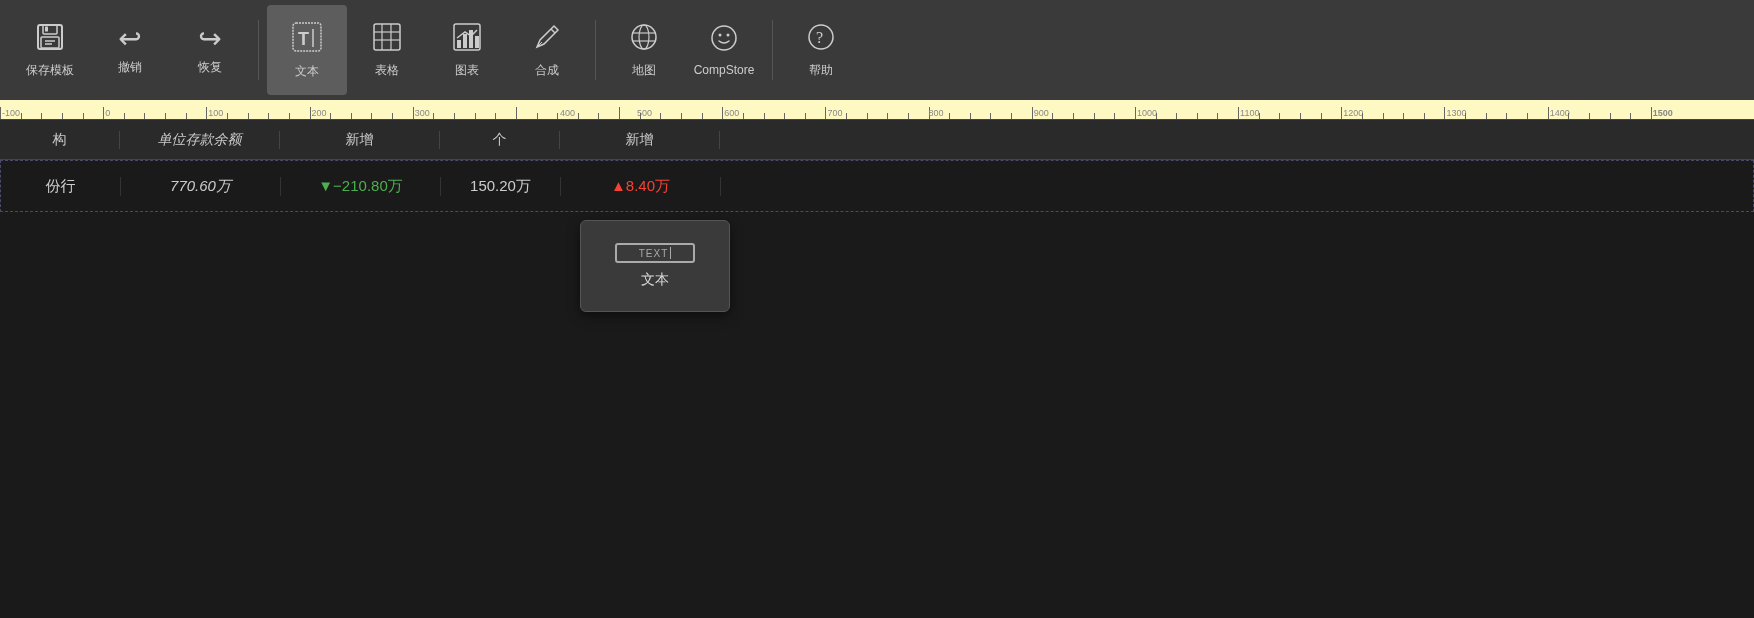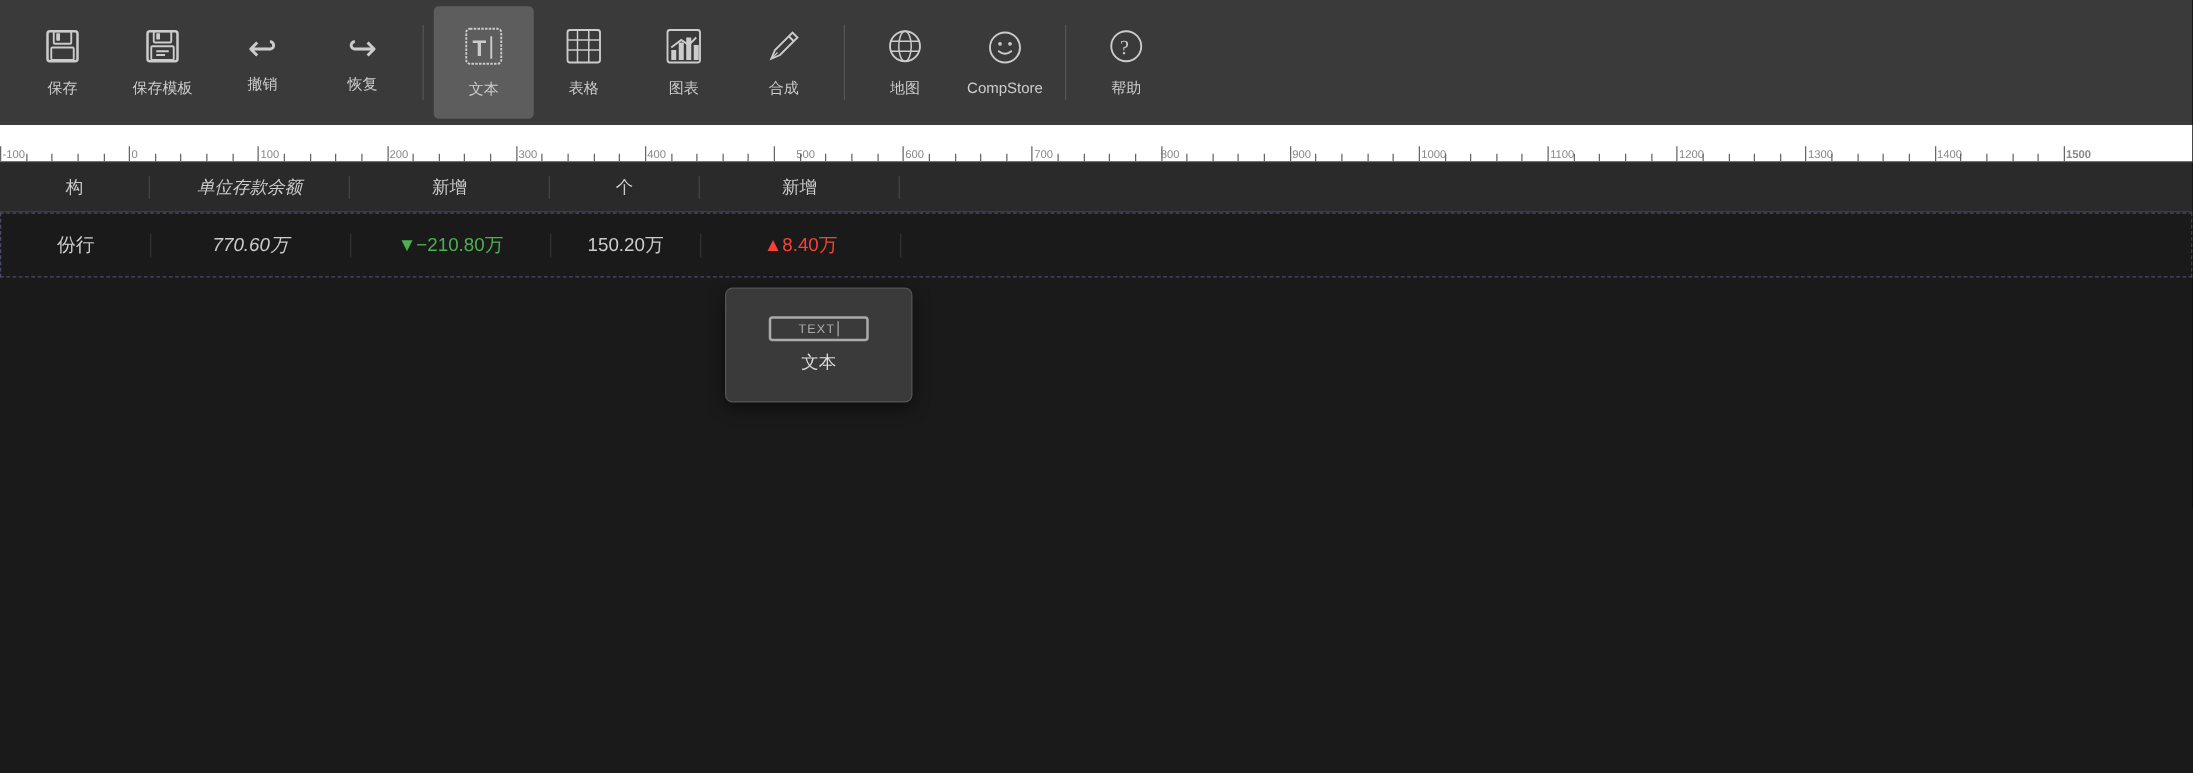--- a/index.html
+++ b/index.html
@@ -59,22 +59,22 @@
       color: #e0e0e0;
     }
 
     .toolbar-label {
       font-size: 12px;
       color: #ccc;
     }
 
     
     .ruler {
-      height: 30px;
-      background: #ffffff;
+      height: 20px;
+      background: #fef9c3;
       border-bottom: 1px solid #444;
       position: relative;
       overflow: hidden;
     }
 
     .ruler-marks {
       display: flex;
       align-items: flex-end;
       height: 100%;
       position: absolute;
@@ -194,31 +194,20 @@
       background: #aaa;
       vertical-align: middle;
     }
   </style>
 </head>
 <body>
 
 <div class="toolbar">
   <div class="toolbar-group">
 
-    <div class="toolbar-item">
-      <span class="toolbar-icon">
-        <svg width="30" height="30" viewBox="0 0 30 30" fill="none">
-          <rect x="3" y="3" width="24" height="24" rx="2" stroke="#ccc" stroke-width="2" fill="none"></rect>
-          <rect x="8" y="3" width="14" height="10" rx="1" stroke="#ccc" stroke-width="1.5" fill="none"></rect>
-          <rect x="6" y="16" width="18" height="10" rx="1" stroke="#ccc" stroke-width="1.5" fill="none"></rect>
-          <rect x="10" y="4.5" width="3" height="6" rx="0.5" fill="#ccc"></rect>
-        </svg>
-      </span>
-      <span class="toolbar-label">保存</span>
-    </div>
 
     <div class="toolbar-item">
       <span class="toolbar-icon">
         <svg width="30" height="30" viewBox="0 0 30 30" fill="none">
           <rect x="3" y="3" width="24" height="24" rx="2" stroke="#ccc" stroke-width="2" fill="none"></rect>
           <rect x="8" y="3" width="14" height="9" rx="1" stroke="#ccc" stroke-width="1.5" fill="none"></rect>
           <rect x="6" y="15" width="18" height="11" rx="1" stroke="#ccc" stroke-width="1.5" fill="none"></rect>
           <rect x="10" y="4.5" width="3" height="5" rx="0.5" fill="#ccc"></rect>
           <line x1="10" y1="19" x2="20" y2="19" stroke="#ccc" stroke-width="1.5"></line>
           <line x1="10" y1="22" x2="17" y2="22" stroke="#ccc" stroke-width="1.5"></line>
@@ -412,21 +401,21 @@
       <div class="ruler-tick minor" style="left: 453.976px;">
         <div class="ruler-tick-line"></div>
       </div>
       <div class="ruler-tick minor" style="left: 474.612px;">
         <div class="ruler-tick-line"></div>
       </div>
       <div class="ruler-tick minor" style="left: 495.247px;">
         <div class="ruler-tick-line"></div>
       </div>
       <div class="ruler-tick major" style="left: 515.882px;">
-        <span style="font-size: 9px; color: rgb(136, 136, 136); position: absolute; top: 1px; left: 2px; white-space: nowrap;">400</span>
+        <span style="font-size: 9px; color: rgb(136, 136, 136); position: absolute; top: 1px; left: 2px; white-space: nowrap; padding-left: 42px;">400</span>
         <div class="ruler-tick-line"></div>
       </div>
       <div class="ruler-tick minor" style="left: 536.518px;">
         <div class="ruler-tick-line"></div>
       </div>
       <div class="ruler-tick minor" style="left: 557.153px;">
         <div class="ruler-tick-line"></div>
       </div>
       <div class="ruler-tick minor" style="left: 577.788px;">
         <div class="ruler-tick-line"></div>

